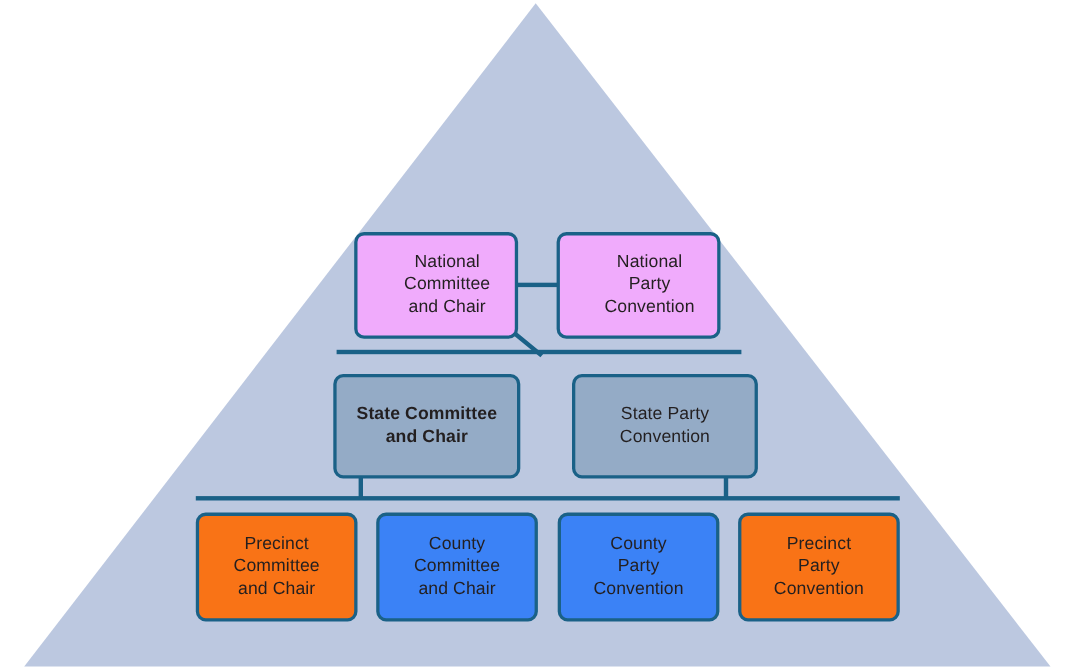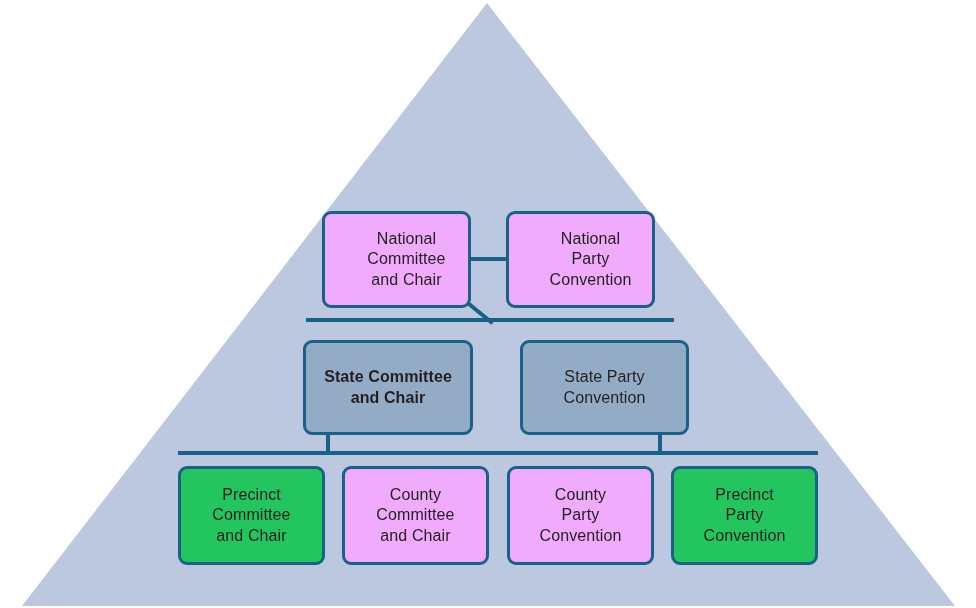--- a/index.html
+++ b/index.html
@@ -41,24 +41,24 @@
     z-index: 3;
   }
   .node.national {
     background: #f0abfc;
     padding-left: 20px;
   }
   .node.state {
     background: #94abc6;
   }
   .node.precinct {
-    background: #22c55e;
+    background: #f97316;
   }
   .node.county {
-    background: #f0abfc;
+    background: #3b82f6;
   }
   .conn {
     position: absolute;
     background: #1a6187;
     z-index: 2;
   }
   .conn.h {
     height: 4px;
   }
   .conn.v {

